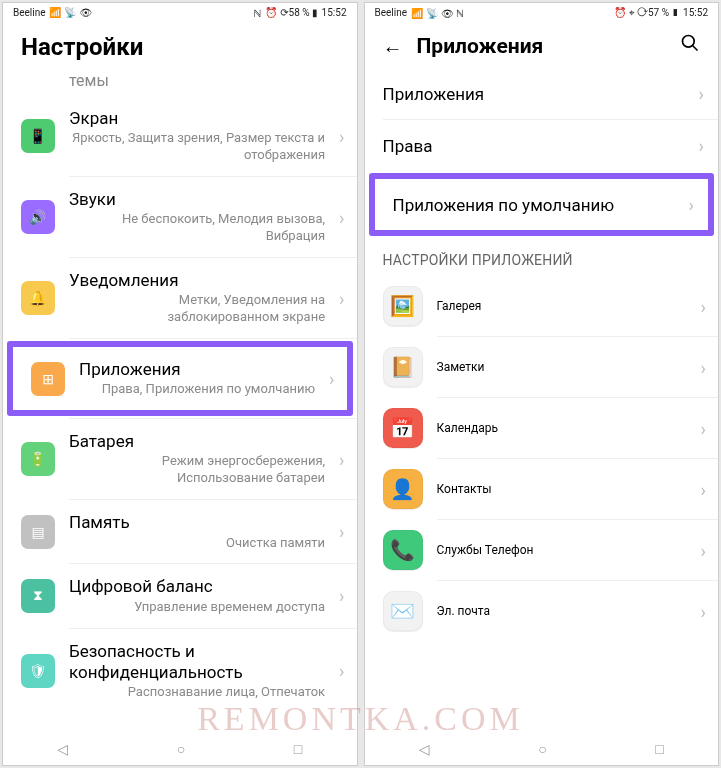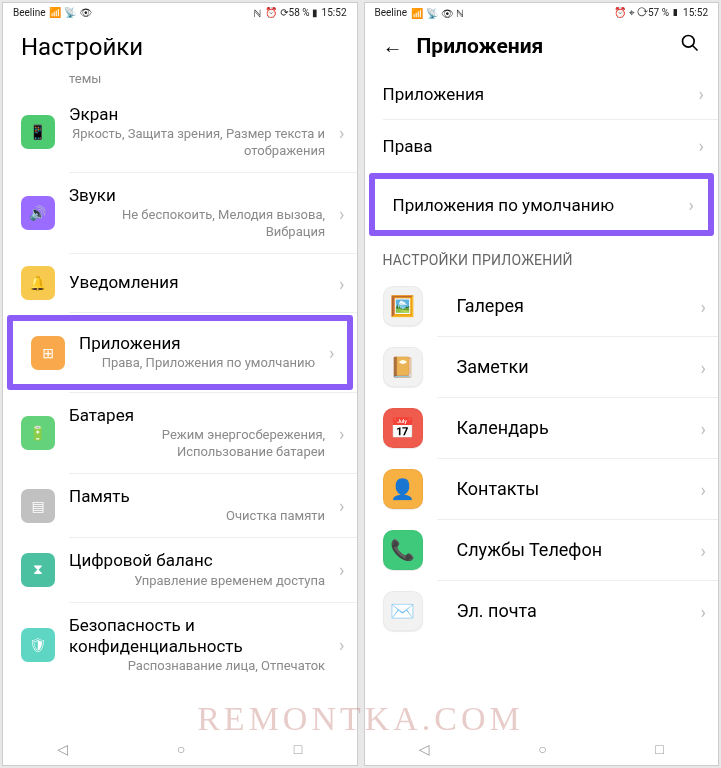--- a/index.html
+++ b/index.html
@@ -36,21 +36,21 @@
     gap: 4px;
   }
   .header {
     padding: 12px 18px 10px 18px;
     display: flex;
     align-items: center;
     gap: 14px;
   }
   .header-title {
     font-size: 24px;
-    font-weight: 400;
+    font-weight: 700;
     color: #000;
   }
   .header-sub {
     font-size: 21px;
     font-weight: 700;
     color: #000;
   }
   .back-arrow {
     font-size: 20px;
     color: #000;
@@ -89,21 +89,21 @@
     flex-shrink: 0;
     color: #fff;
     font-size: 18px;
   }
   .row-text { flex: 1; min-width:0; }
   .row-title {
     font-size: 17px;
     color: #000;
     line-height: 1.25;
   }
-  .row-title.big { font-size: 18px; margin-left: 20px; }
+  .row-title.big { font-size: 12px; }
   .row-sub {
     font-size: 13px;
     color: #8a8a8a;
     line-height: 1.3;
     margin-top: 1px;
     text-align: right;
   }
   .chev {
     color: #bfbfbf;
     font-size: 18px;
@@ -170,21 +170,21 @@
   .bg-orange { background:#f9a94b;}
   .bg-battery { background:#63d27a;}
   .bg-gray { background:#c1c1c1;}
   .bg-teal { background:#4cc1a1;}
   .bg-cyan { background:#5fd6c4;}
   
   .mini { font-size:14px; }
   .truncated-top {
     margin-left: 66px;
     padding: 0 18px 6px 0;
-    font-size: 13px;
+    font-size: 16px;
     color: #888;
   }
 </style>
 </head>
 <body>
 
 <div class="phone">
   <div class="status-bar">
     <span class="left">
       <span>Beeline</span>
@@ -228,20 +228,21 @@
           </div>
         </div>
         <div class="divider-short"></div>
         <div>
           <div class="row">
             <div class="icon-box bg-yellow">
               <span class="mini">🔔</span>
             </div>
             <div class="row-text">
               <div class="row-title">Уведомления</div>
+              <div class="row-sub">Метки, Уведомления на заблокированном экране</div>
             </div>
             <span class="chev">›</span>
           </div>
         </div>
         <div class="divider-short"></div>
         <div class="highlight">
           <div class="row">
             <div class="icon-box bg-orange">
               <span class="mini">⊞</span>
             </div>

